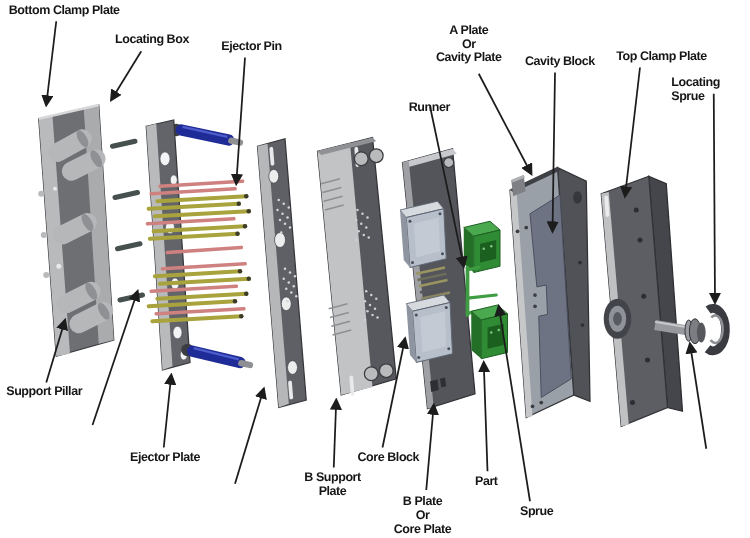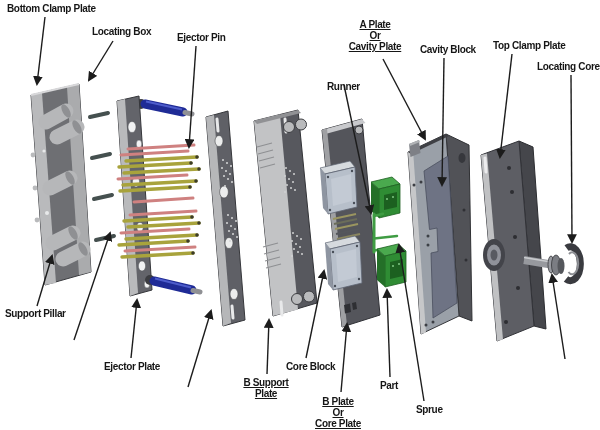--- a/index.html
+++ b/index.html
@@ -6,21 +6,21 @@
   .stage{
     position:relative;width:600px;height:430px;background:#ffffff;
     overflow:hidden;font-family:"Liberation Sans",sans-serif;
   }
   .stage svg{position:absolute;left:0;top:0;}
   .lbl{
     position:absolute;
     font:700 10px/11px "Liberation Sans",sans-serif;
     color:#161616;letter-spacing:-0.35px;white-space:pre-line;
   }
-  .lbl.center{transform:translateX(-50%);text-align:center;text-decoration:underline;}
+  .lbl.center{transform:translateX(-50%);text-align:center;}
 </style>
 </head>
 <body>
 
 <div class="stage">
 
 <svg width="600" height="430" viewBox="0 0 600 430">
   <defs>
     <marker id="ah" viewBox="0 0 10 10" refX="8" refY="5" markerWidth="7" markerHeight="7" orient="auto-start-reverse">
       <path d="M0,0 L10,5 L0,10 z" fill="#1c1c1c"></path>
@@ -341,21 +341,21 @@
 </svg>
 
   <div class="lbl" style="left:7px;top:3px">Bottom Clamp Plate</div>
   <div class="lbl" style="left:92px;top:26px">Locating Box</div>
   <div class="lbl" style="left:177px;top:32px">Ejector Pin</div>
   <div class="lbl center" style="left:375px;top:19px">A Plate
 Or
 Cavity Plate</div>
   <div class="lbl" style="left:420px;top:44px">Cavity Block</div>
   <div class="lbl" style="left:493px;top:40px">Top Clamp Plate</div>
-  <div class="lbl" style="left:537px;top:61px">Locating Core</div>
+  <div class="lbl" style="left:537px;top:61px">Locating Sprue</div>
   <div class="lbl" style="left:327px;top:81px">Runner</div>
   <div class="lbl" style="left:5px;top:308px">Support Pillar</div>
   <div class="lbl" style="left:104px;top:361px">Ejector Plate</div>
   <div class="lbl center" style="left:266px;top:377px">B Support
 Plate</div>
   <div class="lbl" style="left:286px;top:361px">Core Block</div>
   <div class="lbl center" style="left:338px;top:396px">B Plate
 Or
 Core Plate</div>
   <div class="lbl" style="left:380px;top:380px">Part</div>

